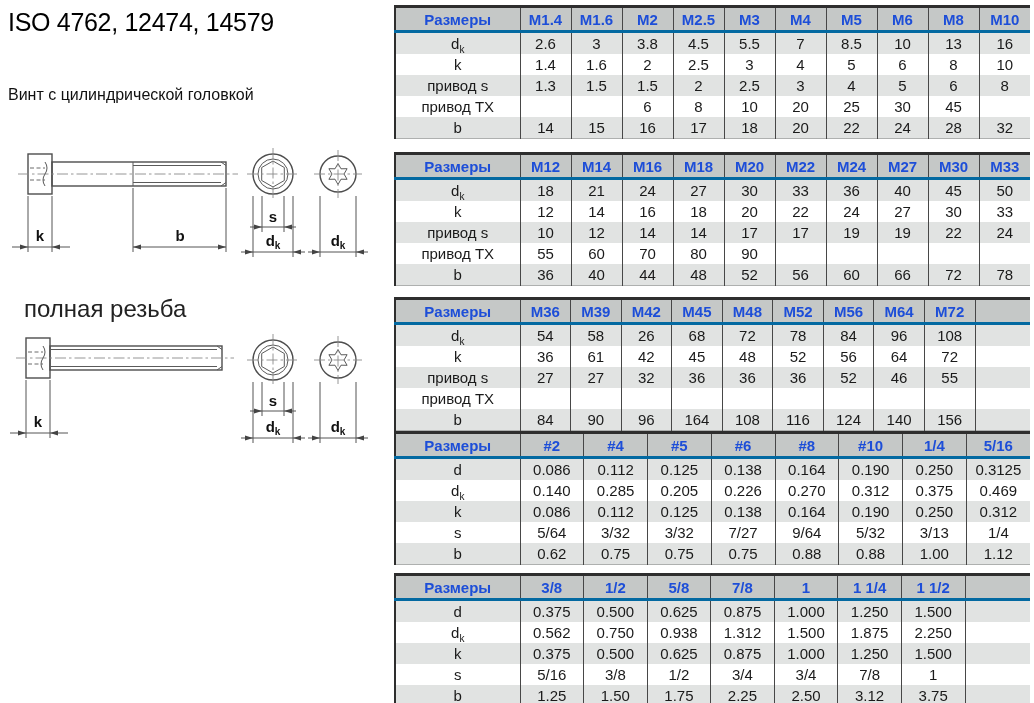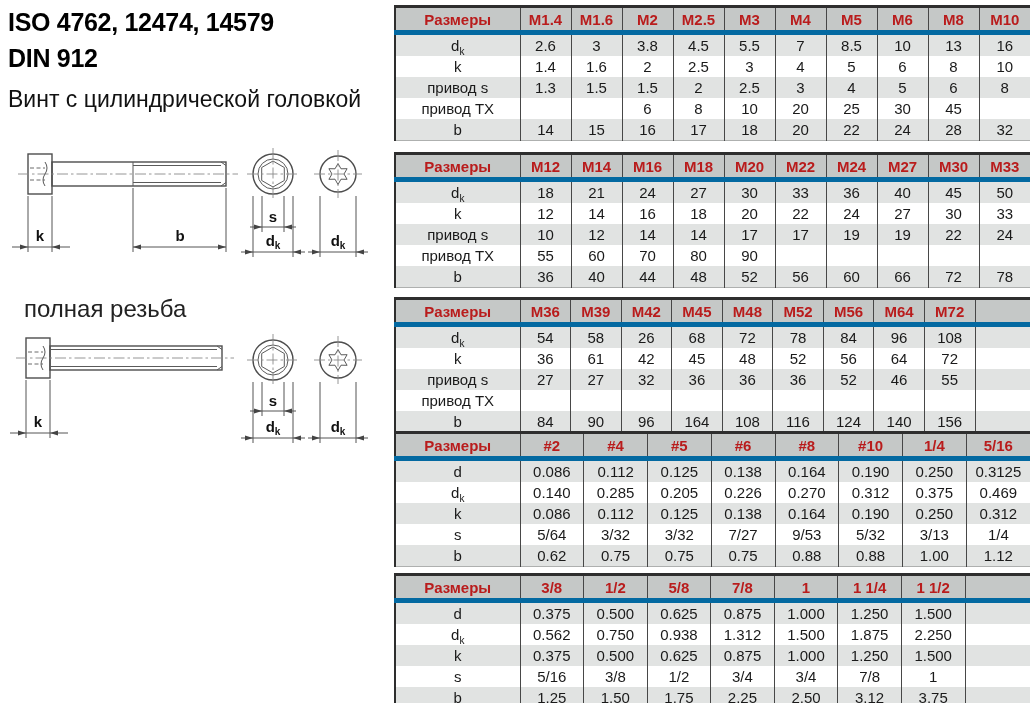--- a/index.html
+++ b/index.html
@@ -4,22 +4,22 @@
 <style>
   html,body{margin:0;padding:0;}
   body{
     width:1034px;height:703px;position:relative;overflow:hidden;
     background:#ffffff;color:#1a1a1a;
     font-family:"Liberation Sans", sans-serif;
   }
   .abs{position:absolute;}
   
   .title-block{left:8px;top:4px;}
-  .title-line{font-size:25px;font-weight:bold;line-height:36px;letter-spacing:-0.3px;color:#000;}
-  .subtitle{left:8px;top:86px;font-size:23px;color:#111;}
+  .title-line{font-size:25px;font-weight:normal;line-height:36px;letter-spacing:-0.3px;color:#000;}
+  .subtitle{left:8px;top:86px;font-size:16px;color:#111;}
   .full-thread{left:24px;top:295px;font-size:24px;color:#222;}
   
   svg{position:absolute;left:0;}
   .outline{stroke:#4d4d4d;stroke-width:1.4;fill:none;}
   .outline-thin{stroke:#5a5a5a;stroke-width:1;fill:none;}
   .hidden-line{stroke:#6a6a6a;stroke-width:1;fill:none;stroke-dasharray:4 2.5;}
   .centerline{stroke:#8a8a8a;stroke-width:0.9;fill:none;stroke-dasharray:11 3 2.5 3;}
   .dimline{stroke:#555;stroke-width:1;fill:none;}
   .arrow{fill:#444;stroke:none;}
   .dim-label{font-family:"Liberation Sans",sans-serif;font-size:15px;font-weight:bold;fill:#111;text-anchor:middle;}
@@ -32,32 +32,31 @@
     border-left:2px solid #2e2e2e;
     border-bottom:1px solid #aeb0af;
   }
   table.spec th, table.spec td{
     padding:0;text-align:center;vertical-align:middle;
     border-left:1px solid #474747;
     font-size:15px;overflow:hidden;white-space:nowrap;
   }
   table.spec thead th{
     background:#c5c8c7;font-weight:bold;height:22px;
-    border-bottom:5px solid #0369a1;color:#b91c1c;
+    border-bottom:3px solid #0369a1;color:#1d4ed8;
   }
   table.spec tbody td{height:21px;background:#ffffff;}
   table.spec tbody tr:nth-child(odd) td{background:#e1e3e2;}
   table.spec sub{font-size:10px;line-height:0;}
 </style>
 </head>
 <body>
 
 <div class="abs title-block">
   <div class="title-line">ISO 4762, 12474, 14579</div>
-  <div class="title-line">DIN 912</div>
 </div>
 <div class="abs subtitle">Винт с цилиндрической головкой</div>
 
 <svg style="top:140px" width="388" height="126" viewBox="0 0 388 126">
 
   <g>
     <rect class="outline" x="28" y="14" width="24" height="40"></rect>
     <rect class="outline" x="52" y="22" width="174" height="24"></rect>
     <line class="outline-thin" x1="133" y1="22" x2="133" y2="46"></line>
     <line class="outline-thin" x1="133" y1="25.5" x2="221" y2="25.5"></line>
@@ -550,21 +549,21 @@
           <td>0.190</td>
           <td>0.250</td>
           <td>0.312</td>
         </tr>
         <tr>
           <td><span>s</span></td>
           <td>5/64</td>
           <td>3/32</td>
           <td>3/32</td>
           <td>7/27</td>
-          <td>9/53</td>
+          <td>9/64</td>
           <td>5/32</td>
           <td>3/13</td>
           <td>1/4</td>
         </tr>
         <tr>
           <td><span>b</span></td>
           <td>0.62</td>
           <td>0.75</td>
           <td>0.75</td>
           <td>0.75</td>

